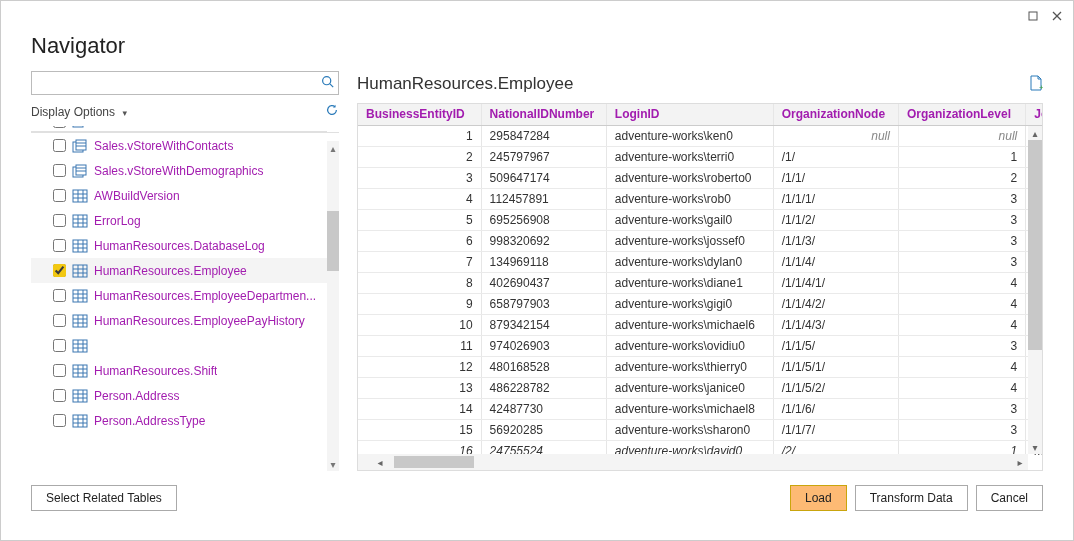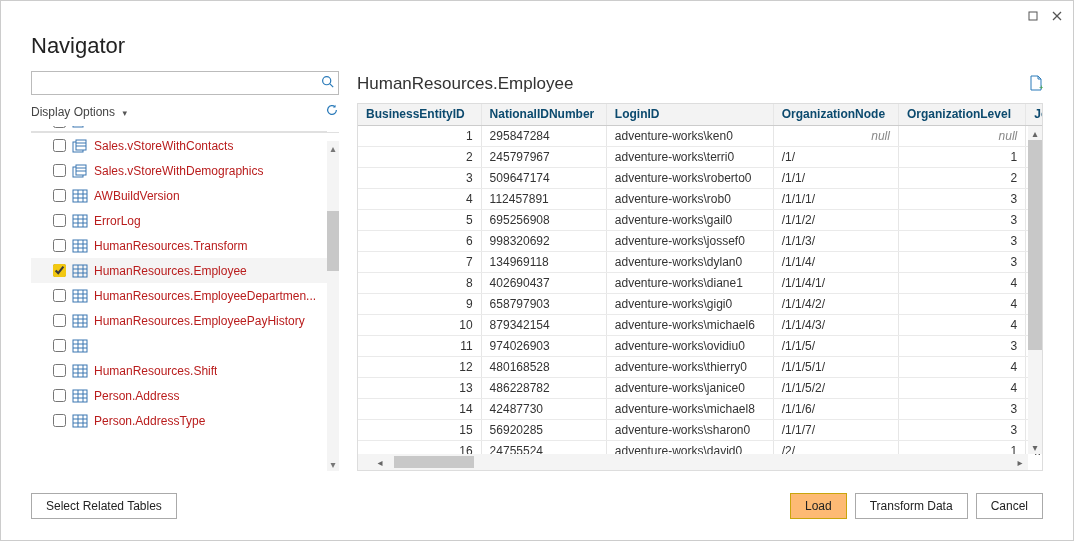--- a/index.html
+++ b/index.html
@@ -117,21 +117,21 @@
   }
   .tree-item .tbl-icon, .tree-item .view-icon {
     display: inline-flex;
     width: 16px; height: 14px;
     margin-right: 6px;
   }
   .tree-item .tbl-icon svg, .tree-item .view-icon svg { width: 100%; height: 100%; }
   .tree-item .lbl {
     overflow: hidden;
     text-overflow: ellipsis;
-    color: #b91c1c;
+    color: #a21caf;
   }
   .tree-scrollbar {
     position: absolute;
     right: 0;
     top: 8px;
     bottom: 0;
     width: 12px;
     background: #f4f4f4;
   }
   .tree-scrollbar .arrow {
@@ -187,21 +187,21 @@
     padding: 3px 8px;
     height: 21px;
     white-space: nowrap;
     overflow: hidden;
     text-overflow: clip;
     text-align: left;
   }
   table.grid th {
     background: #f3f3f3;
     font-weight: 600;
-    color: #0c4a6e;
+    color: #a21caf;
     border-bottom: 1px solid #ccc;
   }
   table.grid td.num, table.grid th.num { text-align: right; }
   table.grid td.nul { font-style: italic; color: #888; text-align: right;}
   .col-be { width: 118px; }
   .col-nid { width: 120px; }
   .col-login { width: 160px; }
   .col-org { width: 120px; }
   .col-olvl { width: 122px; }
   .col-job { width: 40px; }
@@ -242,35 +242,34 @@
 
   .footer {
     display: flex;
     justify-content: space-between;
     align-items: center;
     padding: 14px 30px 0 30px;
   }
   .footer .left-actions, .footer .right-actions {
     display: flex;
     gap: 8px;
-    margin-top: 8px;
   }
   .btn {
     border: 1px solid #aaa;
     background: #fff;
     padding: 5px 14px;
     font-size: 12px;
     cursor: pointer;
     color: #222;
   }
   .btn.primary {
     background: #fdba74;
     border-color: #c9a50d;
   }
-  .cut-row td { border-bottom: none !important; }
+  .cut-row td { border-bottom: none !important; font-style: italic; }
 </style>
 </head>
 <body>
 
 <div class="titlebar">
   <div class="win-btn">
     <svg width="10" height="10" viewBox="0 0 10 10">
         <rect x="1" y="1" width="8" height="8" fill="none" stroke="#555" stroke-width="1"></rect>
       </svg>
   </div>
@@ -379,21 +378,21 @@
             <input type="checkbox" style="">
             <span class="tbl-icon">
               <svg viewBox="0 0 16 14">
                 <rect x="1" y="1" width="14" height="12" fill="none" stroke="#3a76b1" stroke-width="1"></rect>
                 <line x1="1" y1="5" x2="15" y2="5" stroke="#3a76b1" stroke-width="1"></line>
                 <line x1="1" y1="9" x2="15" y2="9" stroke="#3a76b1" stroke-width="1"></line>
                 <line x1="6" y1="1" x2="6" y2="13" stroke="#3a76b1" stroke-width="1"></line>
                 <line x1="11" y1="1" x2="11" y2="13" stroke="#3a76b1" stroke-width="1"></line>
               </svg>
             </span>
-            <span class="lbl">HumanResources.Transform</span>
+            <span class="lbl">HumanResources.DatabaseLog</span>
           </div>
           <div class="tree-item selected">
             <input type="checkbox" checked="" style="">
             <span class="tbl-icon">
               <svg viewBox="0 0 16 14">
                 <rect x="1" y="1" width="14" height="12" fill="none" stroke="#3a76b1" stroke-width="1"></rect>
                 <line x1="1" y1="5" x2="15" y2="5" stroke="#3a76b1" stroke-width="1"></line>
                 <line x1="1" y1="9" x2="15" y2="9" stroke="#3a76b1" stroke-width="1"></line>
                 <line x1="6" y1="1" x2="6" y2="13" stroke="#3a76b1" stroke-width="1"></line>
                 <line x1="11" y1="1" x2="11" y2="13" stroke="#3a76b1" stroke-width="1"></line>

